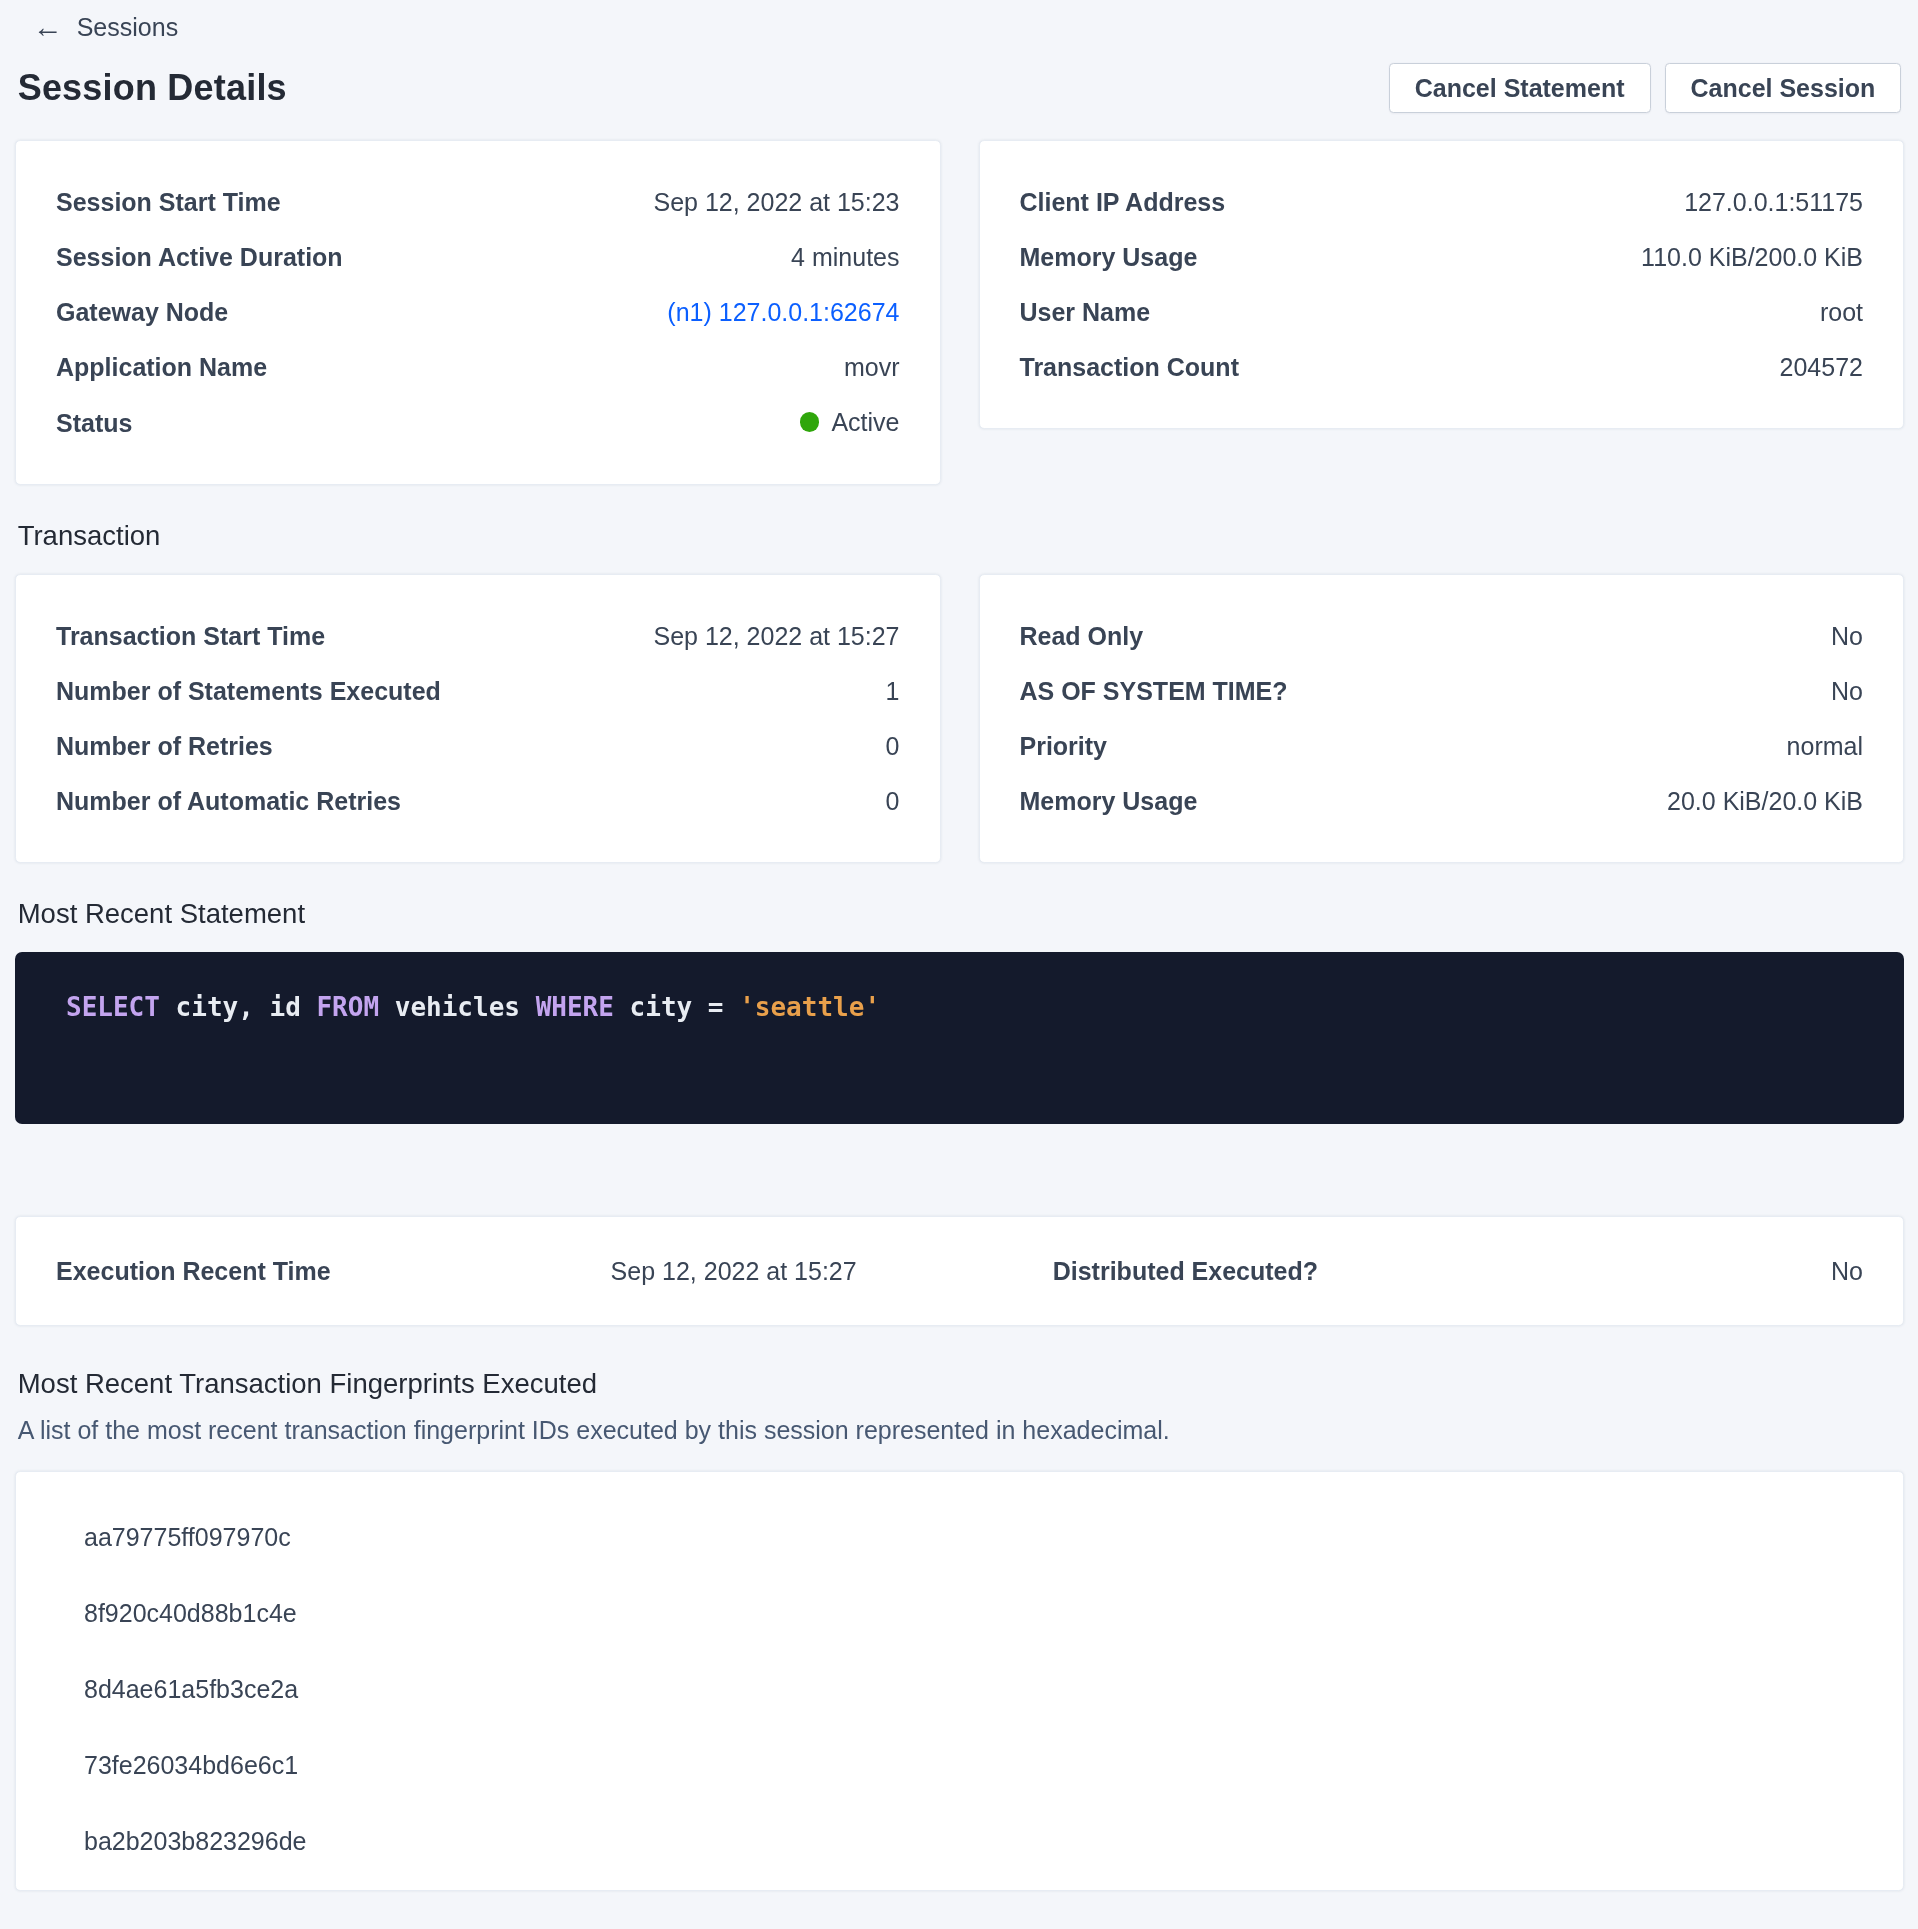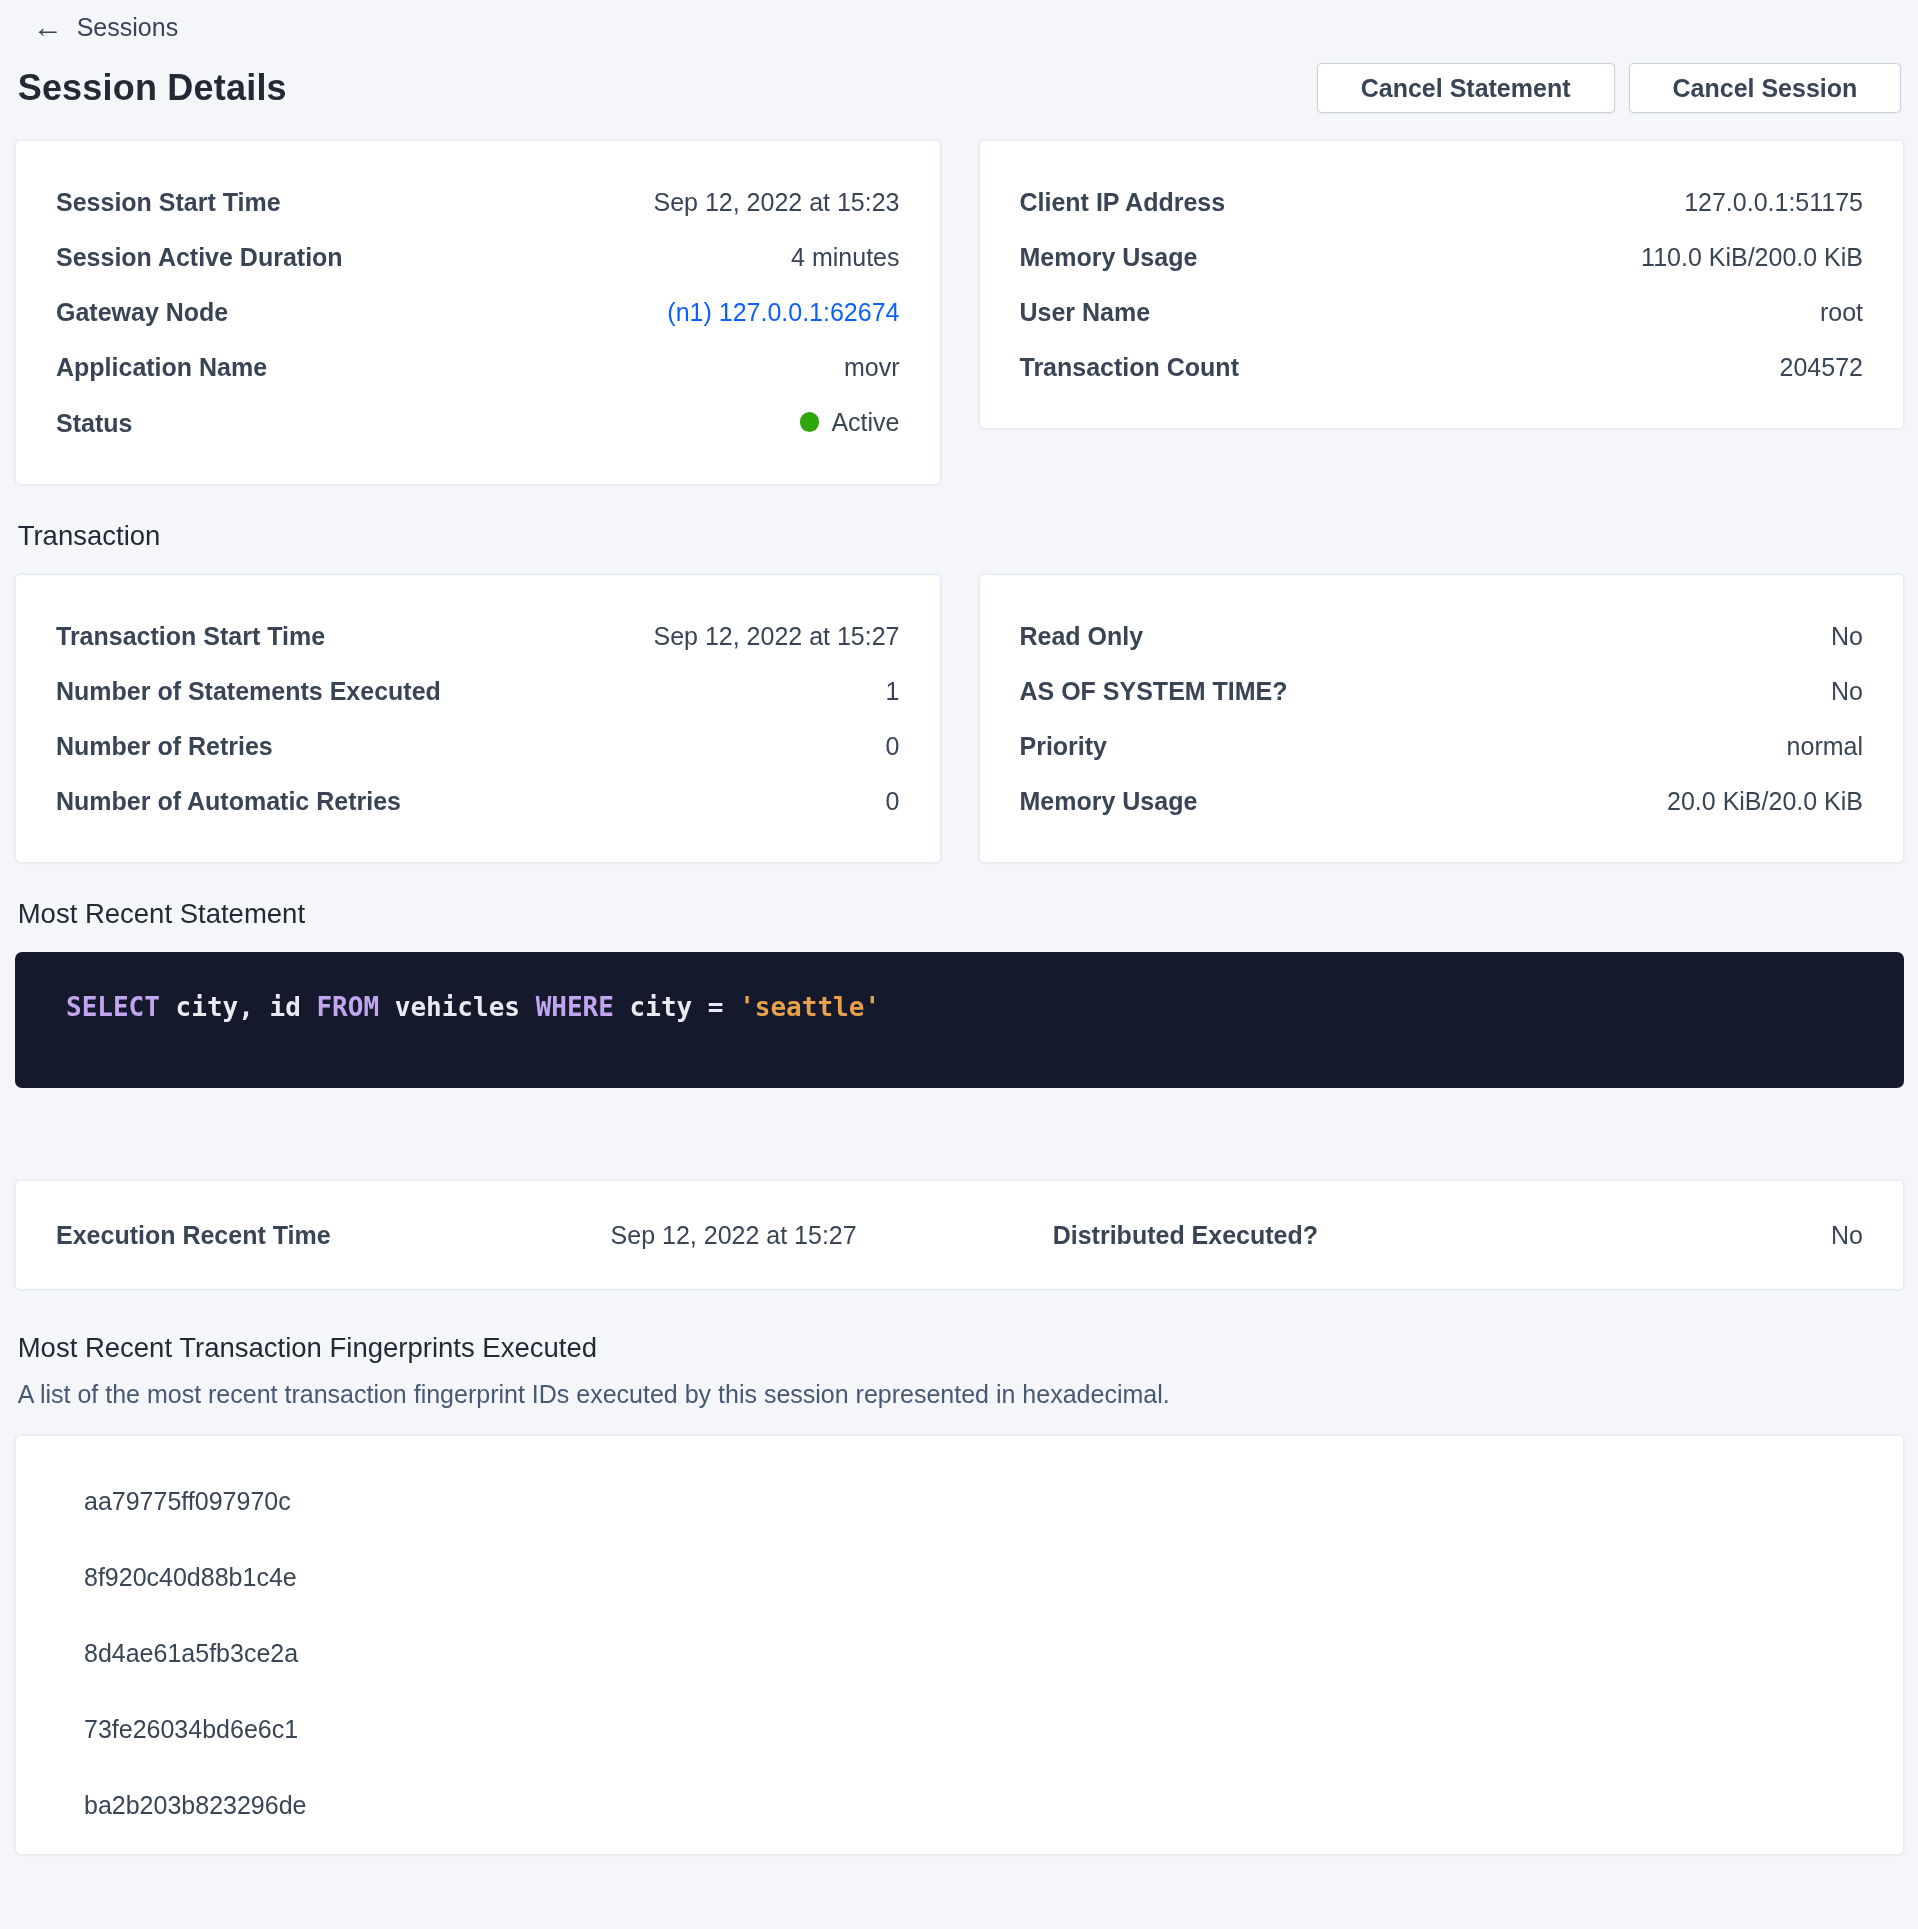--- a/index.html
+++ b/index.html
@@ -20,21 +20,21 @@
     cursor: pointer; width: max-content;
   }
   .back .arrow { font-size: 30px; line-height: 30px; }
 
   
   .header { display: flex; justify-content: space-between; align-items: center; margin: 0 2.7px 26.6px 2.7px; gap: 48px; }
   .title { font-size: 36px; font-weight: 700; color: #242a35; letter-spacing: 0.2px; }
   .actions { display: flex; gap: 14px; }
   .btn {
     background: #ffffff; border: 0.9px solid #c9d0da; border-radius: 4.4px;
-    height: 50px; padding: 0 43px;
+    height: 50px; padding: 0 25px;
     font-family: inherit; font-size: 25px; font-weight: 700; color: #394455;
     cursor: pointer; box-shadow: 0 0.9px 1.8px rgba(60,75,95,.06);
   }
 
   
   .card {
     background: #ffffff; border: 0.9px solid #e7ecf3; border-radius: 5.3px;
     box-shadow: 0 0 2.7px rgba(67,90,111,.12);
   }
   .grid2 { display: grid; grid-template-columns: 1fr 1fr; gap: 38px; align-items: start; }
@@ -49,21 +49,21 @@
   .val.link { color: #0b5fff; cursor: pointer; }
   .status-wrap { display: inline-flex; align-items: center; gap: 12px; }
   .dot { width: 19.5px; height: 19.5px; border-radius: 50%; background: #2fa60b; display: inline-block; }
 
   
   .section-h { font-size: 27.5px; font-weight: 400; color: #242a35; margin: 34px 0 21px 2.7px; line-height: 34px; }
 
   
   .codeblock {
     background: #141a2c; border-radius: 7px;
-    padding: 39px 51px 65px 51px;
+    padding: 39px 51px 101px 51px;
     margin-bottom: 92px;
   }
   .code {
     font-family: "DejaVu Sans Mono", monospace;
     font-size: 26px; line-height: 32px; font-weight: 700;
     color: #e8ecf2; white-space: pre;
   }
   .code .kw { color: #c3a4ef; }
   .code .str { color: #e9a04b; }
 

